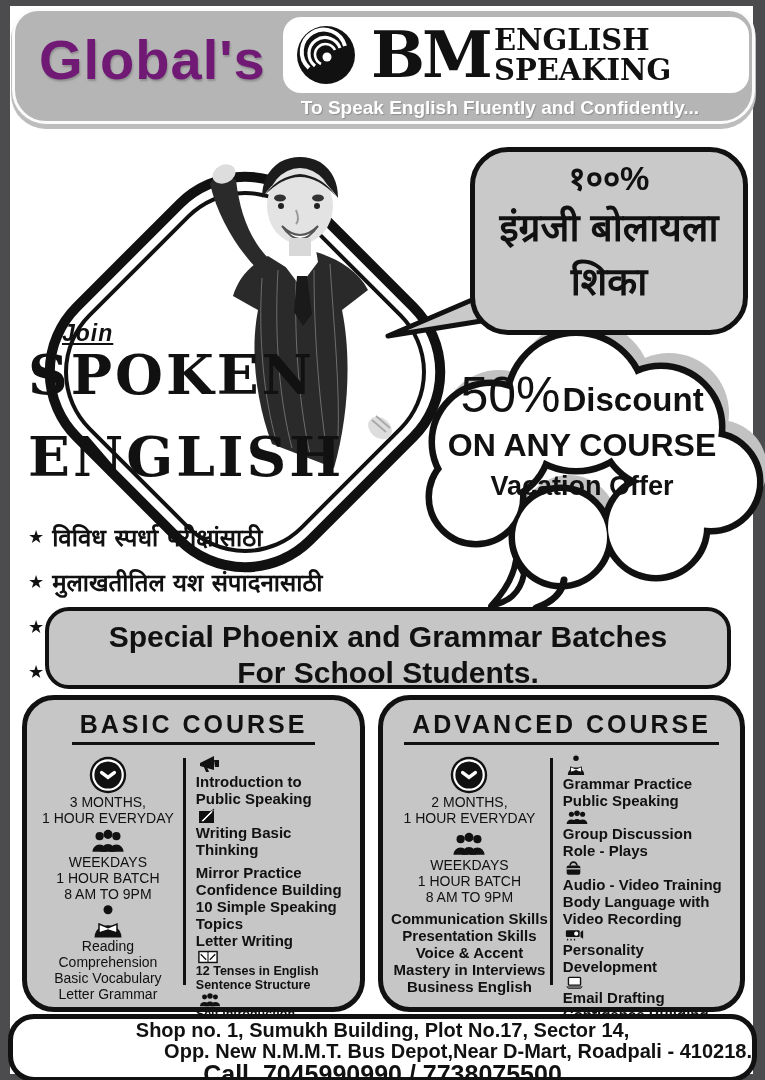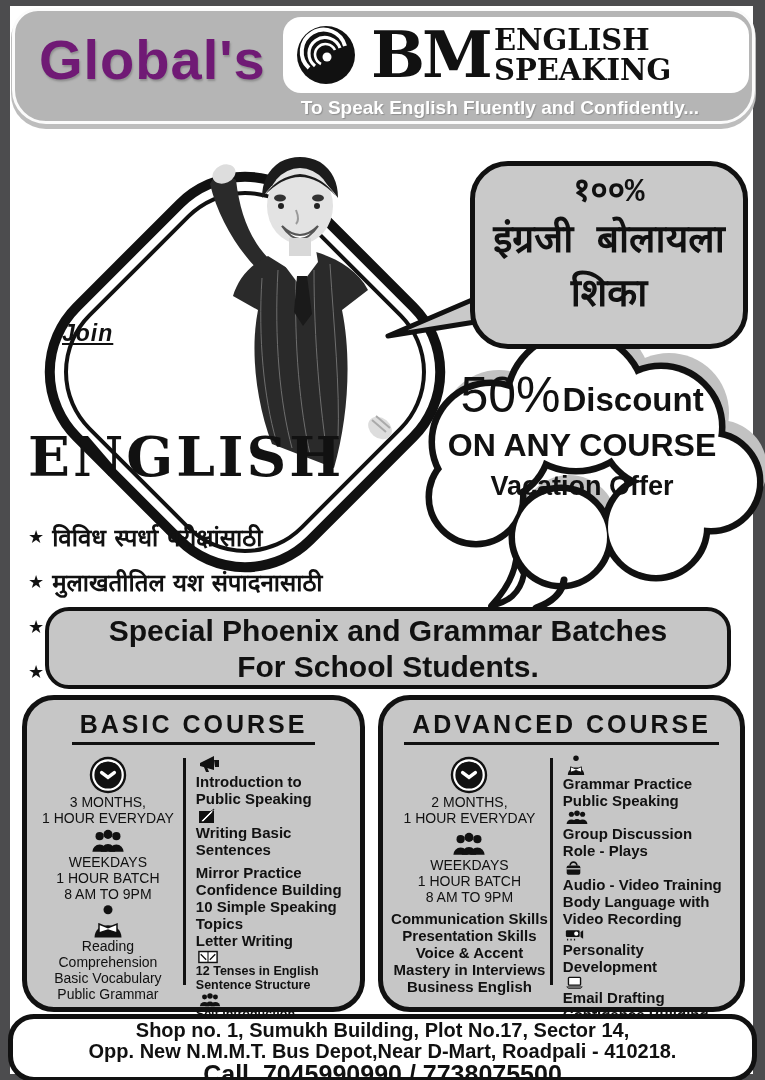--- a/index.html
+++ b/index.html
@@ -30,39 +30,39 @@
   .join{left:62px;top:320px;font-size:23px;font-weight:bold;font-style:italic;
         text-decoration:underline;letter-spacing:1px;}
   .big-title{left:28px;font-family:"DejaVu Serif","Liberation Serif",serif;font-weight:bold;
              font-size:55px;letter-spacing:3px;line-height:62px;}
   .t1{top:344px;} .t2{top:426px;}
   .bullets{left:28px;top:510px;width:360px;}
   .bullets .b{font-size:24px;font-weight:bold;line-height:33px;white-space:nowrap;
               font-family:"DejaVu Sans","Liberation Sans",sans-serif;margin-top:10px;}
   .bullets .star{font-size:18px;margin-right:8px;vertical-align:3px;}
 
-  .bubble{left:470px;top:161px;width:268px;height:178px;background:#c9c9c9;
+  .bubble{left:470px;top:147px;width:268px;height:178px;background:#c9c9c9;
           border:5px solid #111;border-radius:38px;text-align:center;z-index:3;
-          font-family:Liberation Mono, monospace;}
+          font-family:Liberation Sans, sans-serif;}
   .bubble .l1{font-size:33px;font-weight:bold;margin-top:6px;line-height:42px;}
   .bubble .l2{font-size:39px;font-weight:bold;line-height:56px;}
   .bubble .l3{font-size:39px;font-weight:bold;line-height:52px;}
 
   .cloud-text{left:436px;top:366px;width:292px;text-align:center;z-index:3;}
   .cloud-row1{display:flex;justify-content:center;align-items:flex-end;}
   .cloud-pct{font-size:50px;font-weight:normal;line-height:58px;letter-spacing:0px;}
   .cloud-disc{font-size:33px;font-weight:bold;line-height:40px;margin-left:2px;margin-bottom:4px;}
   .cloud-l2{font-size:32px;font-weight:bold;line-height:38px;margin-top:2px;white-space:nowrap;}
   .cloud-l3{font-size:27px;font-weight:bold;line-height:32px;margin-top:6px;}
 
   
   .banner{left:45px;top:607px;width:678px;height:74px;background:#c6c6c6;border:4px solid #111;
           border-radius:24px;text-align:center;z-index:3;}
   .banner div{font-size:30px;font-weight:bold;line-height:36px;}
-  .banner .bl1{margin-top:2px;}
+  .banner .bl1{margin-top:8px;}
 
   
   .course{background:#c6c6c6;border:5px solid #111;border-radius:32px;z-index:3;}
   .course.basic{left:22px;top:695px;width:333px;height:307px;}
   .course.adv{left:378px;top:695px;width:357px;height:307px;}
   .c-title-wrap{text-align:center;margin-top:10px;}
   .c-title{display:inline-block;font-size:25px;font-weight:bold;letter-spacing:3px;
            border-bottom:3px solid #111;padding:0 8px 3px 8px;}
   .c-cols{position:absolute;left:8px;right:8px;top:52px;bottom:10px;display:flex;}
   .c-left{flex:0 0 46%;display:flex;flex-direction:column;justify-content:space-between;
@@ -73,21 +73,21 @@
   .c-right .ic{margin:1px 0 0 2px;}
   .ln-md{font-size:14px;font-weight:normal;line-height:16px;}
   .ln-lg{font-size:15px;font-weight:bold;line-height:17px;white-space:nowrap;}
   .ln-sm{font-size:12.5px;font-weight:bold;line-height:14px;white-space:nowrap;}
   .blk{margin-bottom:2px;}
 
   
   .footer{left:8px;top:1014px;width:739px;height:58px;background:#fff;border:5px solid #111;
           border-radius:26px;text-align:center;z-index:3;}
   .footer .f1{font-size:20px;font-weight:bold;line-height:21px;margin-top:1px;}
-  .footer .f2{font-size:20px;font-weight:bold;line-height:21px;}
+  .footer .f2{font-size:20px;font-weight:bold;line-height:21px;text-align:right;}
   .footer .f3{font-size:25px;font-weight:bold;line-height:24px;}
 </style>
 </head>
 <body>
 
 <div class="page">
   <div class="abs inner"></div>
 
   <div class="abs header">
     <div class="abs brand">Global's</div>
@@ -143,20 +143,21 @@
 
       <path d="M284,132 L300,156 L316,132 L318,144 L300,168 L282,144 Z" fill="#fff"></path>
       <path d="M297,158 L307,158 L312,196 L303,208 L294,194 Z" fill="#1a1a1a"></path>
 
       <ellipse cx="380" cy="310" rx="13" ry="10" fill="#ddd" transform="rotate(40 380 310)"></ellipse>
       <path d="M372,302 l14,12 M376,298 l14,12" stroke="#aaa" stroke-width="2"></path>
     </g>
   </svg>
 
   <div class="abs join">Join</div>
+  <div class="abs big-title t1">SPOKEN</div>
   <div class="abs big-title t2">ENGLISH</div>
   <div class="abs bullets">
     <div class="b"><span class="star">★</span><span>विविध स्पर्धा परीक्षांसाठी</span></div>
     <div class="b"><span class="star">★</span><span>मुलाखतीतिल यश संपादनासाठी</span></div>
     <div class="b"><span class="star">★</span><span>उत्तम नोकरी मिळवण्यासाठी</span></div>
     <div class="b"><span class="star">★</span><span>तंत्रज्ञानाच्या युगात वावरण्यासाठी</span></div>
     <div class="b"><span class="star">★</span><span>परीक्षेत चांगले गुण मिळवण्यासाठी</span></div>
   </div>
 
   <div class="abs bubble">
@@ -238,38 +239,38 @@
         </div>
         <div class="blk">
           <svg class="ic" width="36" height="34" viewBox="0 0 24 22">
               <circle cx="12" cy="3.5" r="3" fill="#111"></circle>
               <path d="M3,22 C3,11 21,11 21,22 Z" fill="#111"></path>
               <path d="M6,13 L12,15.5 L18,13 L18,19 L12,17 L6,19 Z" fill="#fff" stroke="#111" stroke-width="1"></path>
             </svg>
           <div class="ln-md">Reading</div>
           <div class="ln-md">Comprehension</div>
           <div class="ln-md">Basic Vocabulary</div>
-          <div class="ln-md">Public Grammar</div>
+          <div class="ln-md">Letter Grammar</div>
         </div>
       </div>
       <div class="c-div"></div>
       <div class="c-right">
         <svg class="ic" width="24" height="18" viewBox="0 0 24 18">
             <path d="M2,8 L16,1 L16,15 L2,11 Z" fill="#111"></path>
             <path d="M16,5 h5 v7 h-4 Z" fill="#111"></path>
             <path d="M6,12 l2,5 h3 l-2,-5" fill="#111"></path>
           </svg>
         <div class="ln-lg">Introduction to</div>
         <div class="ln-lg">Public Speaking</div>
         <svg class="ic" width="18" height="16" viewBox="0 0 18 16">
             <rect x="1" y="3" width="15" height="12" fill="#111"></rect>
             <path d="M3,13 L13,3 L16,1 L14,5 L5,14 Z" fill="#fff" stroke="#111" stroke-width="0.8"></path>
           </svg>
         <div class="ln-lg">Writing Basic</div>
-        <div class="ln-lg">Sentences</div>
+        <div class="ln-lg">Thinking</div>
         <div style="height:6px"></div>
         <div class="ln-lg">Mirror Practice</div>
         <div class="ln-lg">Confidence Building</div>
         <div class="ln-lg">10 Simple Speaking</div>
         <div class="ln-lg">Topics</div>
         <div class="ln-lg">Letter Writing</div>
         <svg class="ic" width="20" height="14" viewBox="0 0 22 14">
             <rect x="1" y="1" width="20" height="12" fill="#fff" stroke="#111" stroke-width="1.6"></rect>
             <path d="M11,1 V13" stroke="#111" stroke-width="1.2"></path>
             <path d="M3,4 l6,6 M13,10 l6,-6" stroke="#111" stroke-width="1.4"></path>

